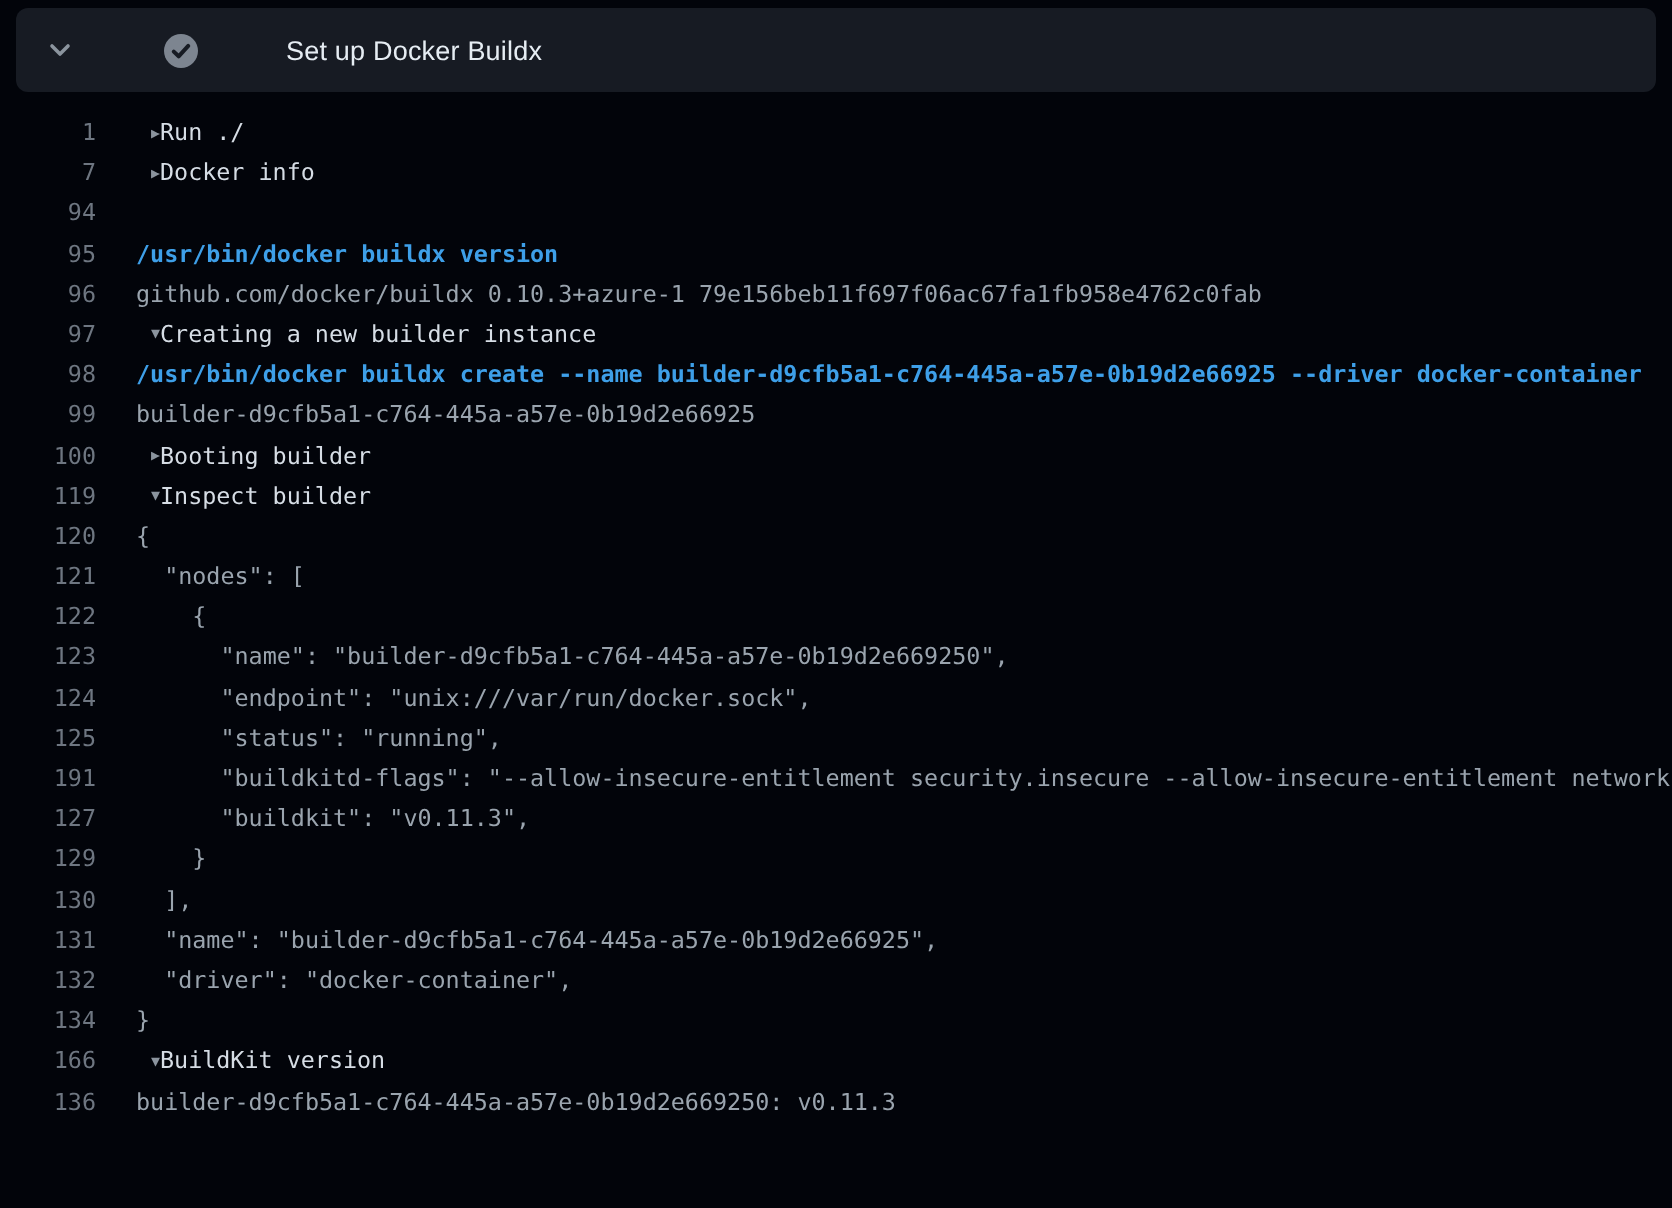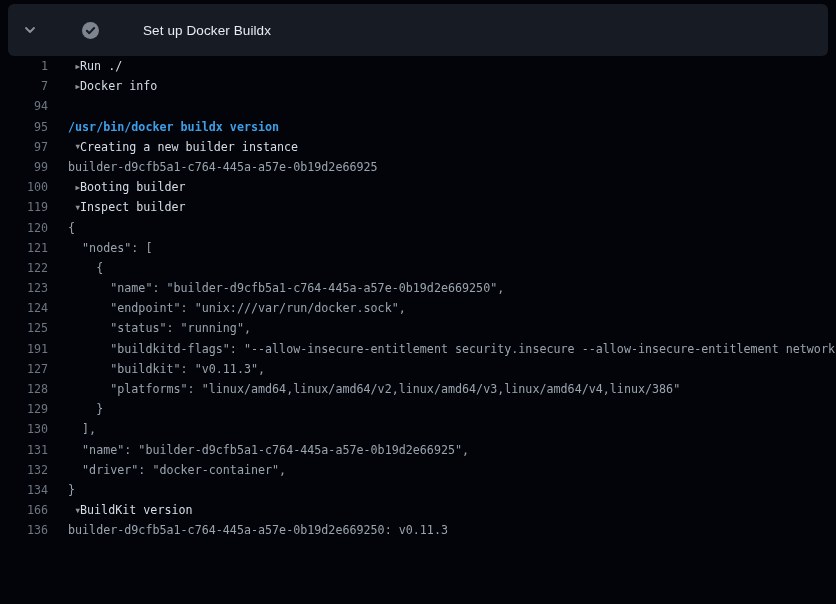--- a/index.html
+++ b/index.html
@@ -7,21 +7,21 @@
     margin: 0; padding: 0;
     width: 836px; height: 604px;
     background: #02040a;
     overflow: hidden;
     font-family: "Liberation Sans", sans-serif;
   }
   
   .step-header {
     position: absolute;
     left: 8px; top: 4px; right: 8px;
-    height: 52px;
+    height: 42px;
     background: #171b23;
     border-radius: 6px;
     display: flex;
     align-items: center;
     padding: 0 12px;
     cursor: pointer;
     gap: 32px;
   }
   .step-header .chev { display: flex; align-items: center; justify-content: center; width: 20px; height: 20px; }
   .step-header .check { display: flex; align-items: center; margin-left: 10px; }
@@ -84,33 +84,34 @@
       </svg>
     </span>
     <span class="step-title">Set up Docker Buildx</span>
   </div>
 
   <div class="log">
       <div class="line"><span class="num">1</span><span class="content group"><span class="arrow">▶</span><span class="group-label">Run ./</span></span></div>
       <div class="line"><span class="num">7</span><span class="content group"><span class="arrow">▶</span><span class="group-label">Docker info</span></span></div>
       <div class="line"><span class="num">94</span></div>
       <div class="line"><span class="num">95</span><span class="content"><span class="indent cmd">/usr/bin/docker buildx version</span></span></div>
+      <div class="line"><span class="num">96</span><span class="content"><span class="indent out">github.com/docker/buildx 0.10.3+azure-1 79e156beb11f697f06ac67fa1fb958e4762c0fab</span></span></div>
       <div class="line"><span class="num">97</span><span class="content group"><span class="arrow">▼</span><span class="group-label">Creating a new builder instance</span></span></div>
+      <div class="line"><span class="num">98</span><span class="content"><span class="indent cmd">/usr/bin/docker buildx create --name builder-d9cfb5a1-c764-445a-a57e-0b19d2e66925 --driver docker-container</span></span></div>
       <div class="line"><span class="num">99</span><span class="content"><span class="indent out">builder-d9cfb5a1-c764-445a-a57e-0b19d2e66925</span></span></div>
       <div class="line"><span class="num">100</span><span class="content group"><span class="arrow">▶</span><span class="group-label">Booting builder</span></span></div>
       <div class="line"><span class="num">119</span><span class="content group"><span class="arrow">▼</span><span class="group-label">Inspect builder</span></span></div>
       <div class="line"><span class="num">120</span><span class="content"><span class="indent out">{</span></span></div>
       <div class="line"><span class="num">121</span><span class="content"><span class="indent out">  "nodes": [</span></span></div>
       <div class="line"><span class="num">122</span><span class="content"><span class="indent out">    {</span></span></div>
       <div class="line"><span class="num">123</span><span class="content"><span class="indent out">      "name": "builder-d9cfb5a1-c764-445a-a57e-0b19d2e669250",</span></span></div>
       <div class="line"><span class="num">124</span><span class="content"><span class="indent out">      "endpoint": "unix:///var/run/docker.sock",</span></span></div>
       <div class="line"><span class="num">125</span><span class="content"><span class="indent out">      "status": "running",</span></span></div>
       <div class="line"><span class="num">191</span><span class="content"><span class="indent out">      "buildkitd-flags": "--allow-insecure-entitlement security.insecure --allow-insecure-entitlement network.host",</span></span></div>
       <div class="line"><span class="num">127</span><span class="content"><span class="indent out">      "buildkit": "v0.11.3",</span></span></div>
-      <div class="line"><span class="num">128</span><span class="content"><span class="indent out">      "platforms": "linux/amd64,linux/amd64/v2,linux/amd64/v3,linux/amd64/v4,linux/386"</span></span></div>
       <div class="line"><span class="num">129</span><span class="content"><span class="indent out">    }</span></span></div>
       <div class="line"><span class="num">130</span><span class="content"><span class="indent out">  ],</span></span></div>
       <div class="line"><span class="num">131</span><span class="content"><span class="indent out">  "name": "builder-d9cfb5a1-c764-445a-a57e-0b19d2e66925",</span></span></div>
       <div class="line"><span class="num">132</span><span class="content"><span class="indent out">  "driver": "docker-container",</span></span></div>
       <div class="line"><span class="num">134</span><span class="content"><span class="indent out">}</span></span></div>
       <div class="line"><span class="num">166</span><span class="content group"><span class="arrow">▼</span><span class="group-label">BuildKit version</span></span></div>
       <div class="line"><span class="num">136</span><span class="content"><span class="indent out">builder-d9cfb5a1-c764-445a-a57e-0b19d2e669250: v0.11.3</span></span></div>
     </div>
 
 </div>

